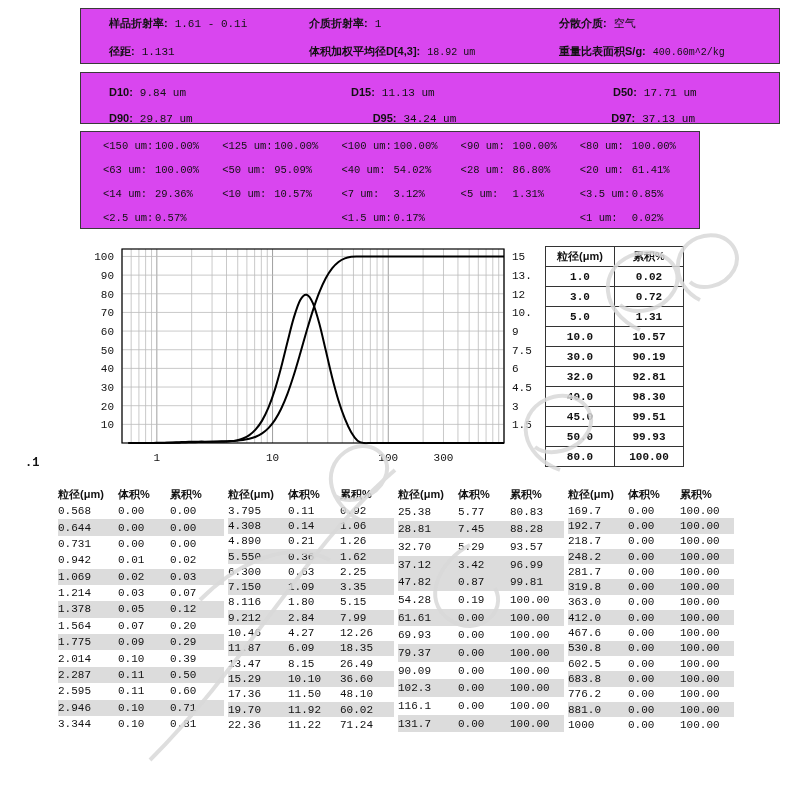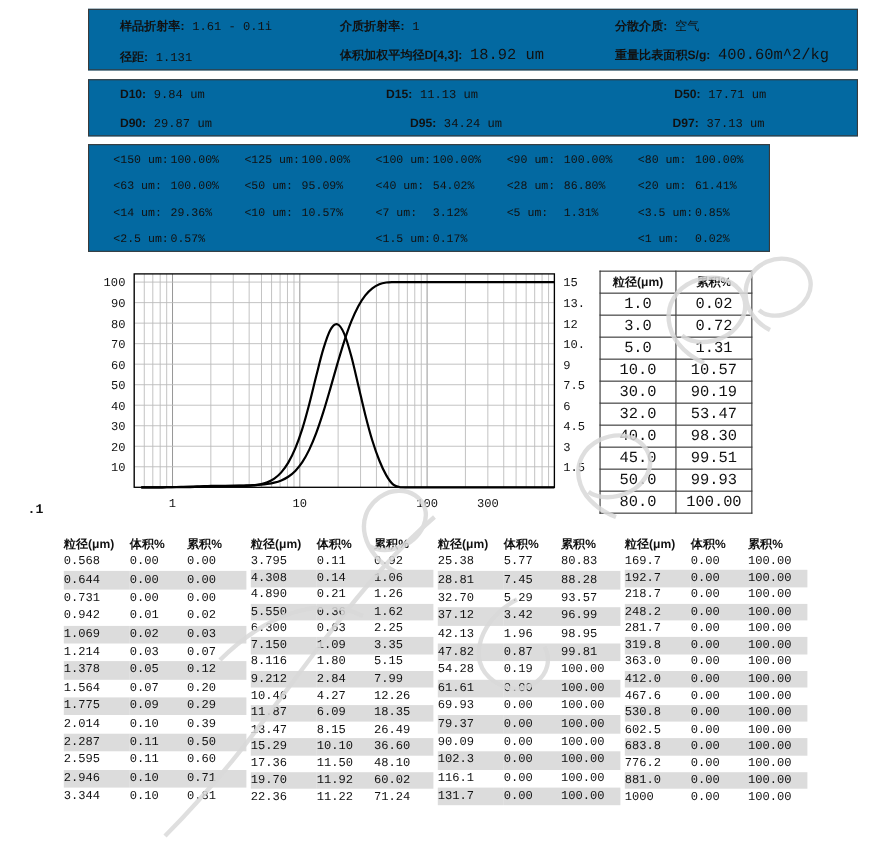--- a/index.html
+++ b/index.html
@@ -1,54 +1,54 @@
 <!DOCTYPE html>
 <html><head>
 <meta charset="utf-8">
 <style>
   html,body{margin:0;padding:0;background:#fff;}
   body{width:790px;height:786px;position:relative;
        font-family:"Liberation Sans","DejaVu Sans",sans-serif;color:#111;}
-  .panel{position:absolute;border:1px solid #3a3a3a;background:#0369a1;box-sizing:border-box;}
+  .panel{position:absolute;border:1px solid #3a3a3a;background:#d946ef;box-sizing:border-box;}
   .row{display:flex;width:100%;}
   .cellpair{display:flex;align-items:baseline;white-space:nowrap;}
   .lbl{font-size:11px;font-weight:bold;}
   .val{font-size:11px;margin-left:7px;font-family:"Liberation Mono","DejaVu Sans Mono",monospace;}
-  .val.sm{font-size:14px;}
+  .val.sm{font-size:10px;}
 
   
   #panel-params{left:80px;top:8px;width:700px;height:56px;}
   #panel-params .row{height:28px;align-items:center;padding-left:28px;box-sizing:border-box;}
   #panel-params .c1{width:200px;}
   #panel-params .c2{width:250px;}
   #panel-params .c3{width:220px;}
 
   
   #panel-d{left:80px;top:72px;width:700px;height:52px;}
-  #panel-d .row{height:26px;align-items:center;padding-left:28px;box-sizing:border-box;gap:48px;}
+  #panel-d .row{height:26px;align-items:flex-end;padding-left:28px;box-sizing:border-box;gap:48px;}
   #panel-d .c{width:220px;}
 
   
   #panel-pct{left:80px;top:131px;width:620px;height:98px;}
   #panel-pct .row{height:24px;align-items:center;padding-left:22px;box-sizing:border-box;}
   #panel-pct .c{width:134px;}
   #panel-pct .pl{font-size:10.5px;font-family:"Liberation Mono","DejaVu Sans Mono",monospace;
                  display:inline-block;width:52px;}
   #panel-pct .pv{font-size:10.5px;font-family:"Liberation Mono","DejaVu Sans Mono",monospace;}
 
   
   #chart-block{position:absolute;left:72px;top:243px;width:460px;height:235px;}
   #chart-svg{position:absolute;left:0;top:0;}
   .axis-num{font-size:11px;font-family:"Liberation Mono","DejaVu Sans Mono",monospace;fill:#111;}
 
   
   #cum-table{position:absolute;left:545px;top:246px;border-collapse:collapse;}
-  #cum-table td,#cum-table th{border:1px solid #333;font-size:14px;text-align:center;
+  #cum-table td,#cum-table th{border:1px solid #333;font-size:11px;text-align:center;
         padding:1px 0;width:68px;height:17px;
-        font-family:"Liberation Mono","DejaVu Sans Mono",monospace;font-weight:normal;}
+        font-family:"Liberation Mono","DejaVu Sans Mono",monospace;font-weight:bold;}
   #cum-table th{font-weight:bold;font-family:"Liberation Sans",sans-serif;font-size:11px;}
 
   
   #minlabel{position:absolute;left:25px;top:456px;font-size:12px;font-weight:bold;
             font-family:"Liberation Mono","DejaVu Sans Mono",monospace;}
 
   
   #bottom-tables{position:absolute;left:58px;top:487px;width:690px;display:flex;gap:4px;}
   .dt{border-collapse:collapse;width:166px;}
   .dt th{font-size:11px;font-weight:bold;text-align:left;padding:0 0 1px 0;
@@ -266,21 +266,21 @@
       <tr>
         <td>10.0</td>
         <td>10.57</td>
       </tr>
       <tr>
         <td>30.0</td>
         <td>90.19</td>
       </tr>
       <tr>
         <td>32.0</td>
-        <td>53.47</td>
+        <td>92.81</td>
       </tr>
       <tr>
         <td>40.0</td>
         <td>98.30</td>
       </tr>
       <tr>
         <td>45.0</td>
         <td>99.51</td>
       </tr>
       <tr>
@@ -483,25 +483,20 @@
         </tr>
         <tr>
           <td class="c0">32.70</td>
           <td class="c1">5.29</td>
           <td class="c2">93.57</td>
         </tr>
         <tr class="alt">
           <td class="c0">37.12</td>
           <td class="c1">3.42</td>
           <td class="c2">96.99</td>
-        </tr>
-        <tr>
-          <td class="c0">42.13</td>
-          <td class="c1">1.96</td>
-          <td class="c2">98.95</td>
         </tr>
         <tr class="alt">
           <td class="c0">47.82</td>
           <td class="c1">0.87</td>
           <td class="c2">99.81</td>
         </tr>
         <tr>
           <td class="c0">54.28</td>
           <td class="c1">0.19</td>
           <td class="c2">100.00</td>

